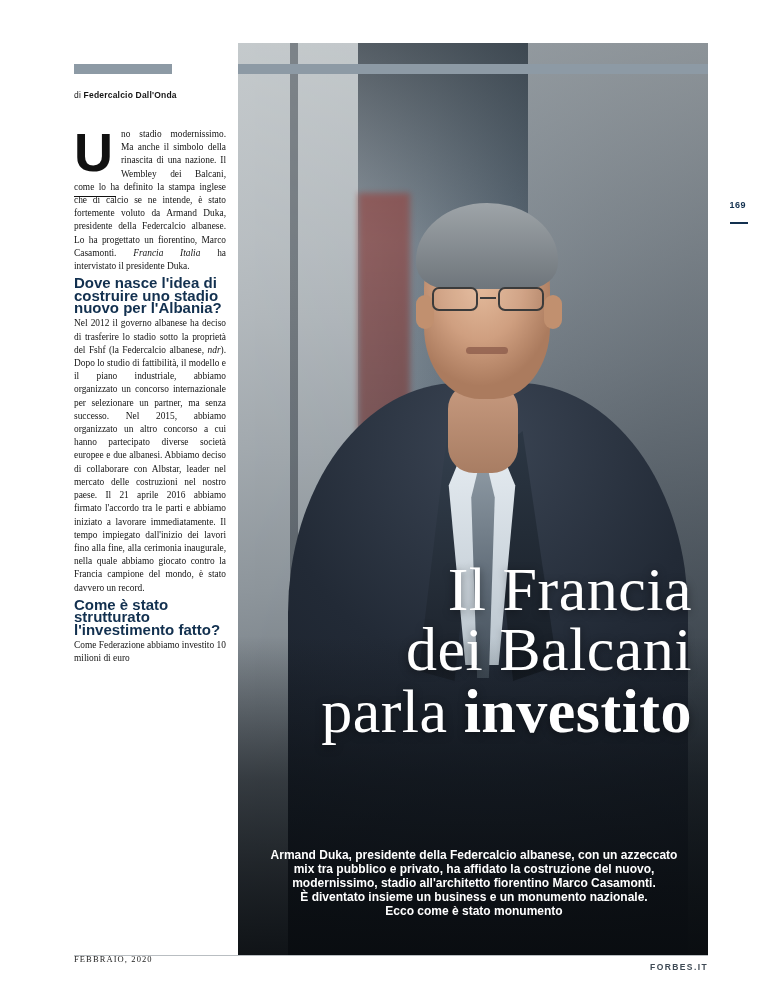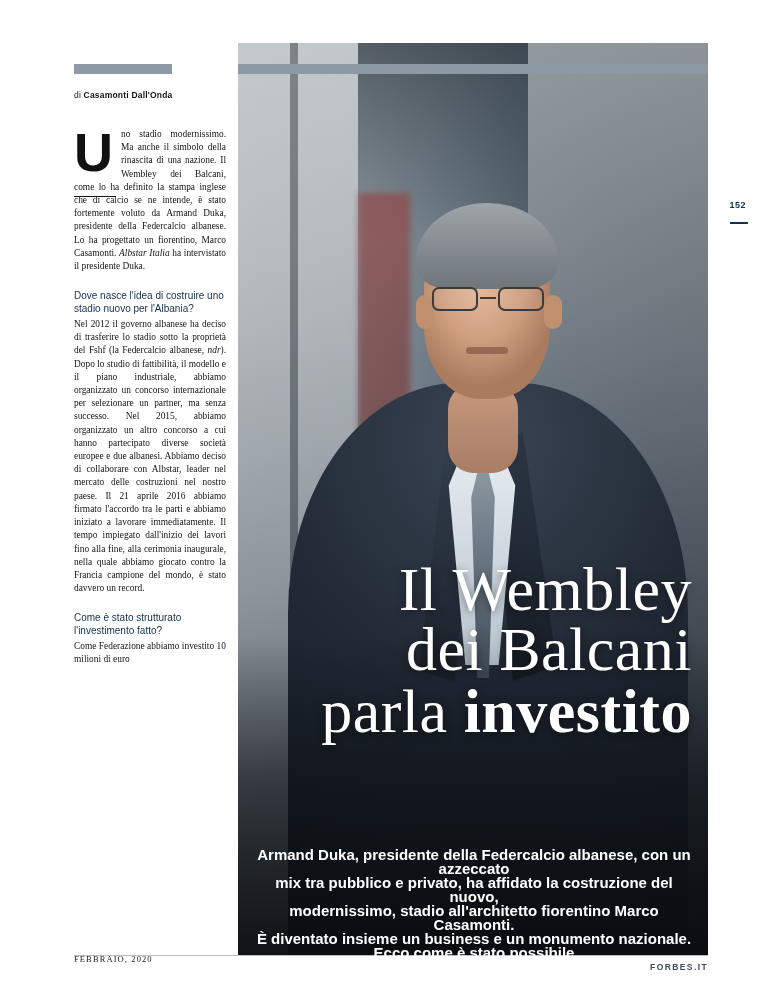--- a/index.html
+++ b/index.html
@@ -204,24 +204,24 @@
   .dropcap-rule {
     position: absolute;
     left: 0; top: 68px;
     width: 42px; height: 1px;
     background: #111;
   }
   .intro { text-align: left; }
   .intro i { font-style: italic; }
 
   .qhead {
-    margin-top: 17px;
-    font-family: "Liberation Sans", sans-serif;
-    font-weight: 400;
-    font-size: 10px;
+    margin-top: 4px;
+    font-family: "Liberation Sans", sans-serif;
+    font-weight: 700;
+    font-size: 15px;
     line-height: 12.4px;
     color: #12304f;
     text-align: left;
   }
   .ans {
     margin-top: 3px;
     text-align: justify;
   }
   .ans i { font-style: italic; }
 
@@ -246,21 +246,21 @@
   
   .standfirst {
     position: absolute;
     left: 250px;
     top: 848px;
     width: 448px;
     z-index: 6;
     color: #ffffff;
     font-family: "Liberation Sans", sans-serif;
     font-weight: 700;
-    font-size: 15px;
+    font-size: 12px;
     line-height: 14px;
     text-align: center;
   }
   .standfirst .line { display: block; }
 
   
   .folio-num {
     position: absolute;
     right: 22px; top: 200px;
     font-family: "Liberation Sans", sans-serif;
@@ -329,57 +329,57 @@
         </div>
       <div class="mouth"></div>
     </div>
     <div class="shadow-bottom"></div>
   </div>
 
   <div class="rule-left"></div>
   <div class="rule-photo"></div>
 
   <div class="byline">
-    <span>di </span><b>Casamonti Dall'Onda</b>
+    <span>di </span><b>Federcalcio Dall'Onda</b>
   </div>
 
   <div class="col">
     <div class="dropcap-block">
       <span class="dropcap">U</span>
       <span class="dropcap-rule"></span>
       <span class="intro">
-        <span>no stadio modernissimo. Ma anche il simbolo della rinascita di una nazione. Il Wembley dei Balcani, come lo ha definito la stampa inglese che di calcio se ne intende, è stato fortemente voluto  da Armand Duka, presidente della Federcalcio albanese. Lo ha progettato un fiorentino, Marco Casamonti. </span><i>Albstar Italia</i><span> ha intervistato il presidente Duka.</span>
+        <span>no stadio modernissimo. Ma anche il simbolo della rinascita di una nazione. Il Wembley dei Balcani, come lo ha definito la stampa inglese che di calcio se ne intende, è stato fortemente voluto  da Armand Duka, presidente della Federcalcio albanese. Lo ha progettato un fiorentino, Marco Casamonti. </span><i>Francia Italia</i><span> ha intervistato il presidente Duka.</span>
       </span>
     </div>
 
     <div class="qhead">Dove nasce l'idea di costruire uno stadio nuovo per l'Albania?</div>
     <div class="ans">
       <span>Nel 2012 il governo albanese ha deciso di trasferire lo stadio sotto la proprietà del Fshf (la Federcalcio albanese, </span><i>ndr</i><span>). Dopo lo studio di fattibilità, il modello e il piano industriale, abbiamo organizzato un concorso internazionale per selezionare un partner, ma senza successo. Nel 2015, abbiamo organizzato un altro concorso a cui hanno partecipato diverse società europee e due albanesi. Abbiamo deciso di collaborare con Albstar, leader nel mercato delle costruzioni nel nostro paese. Il 21 aprile 2016 abbiamo firmato l'accordo tra le parti e abbiamo iniziato a lavorare immediatamente. Il tempo impiegato dall'inizio dei lavori fino alla fine, alla cerimonia inaugurale, nella quale abbiamo giocato contro la Francia campione del mondo, è stato davvero un record.</span>
     </div>
 
     <div class="qhead">Come è stato strutturato l'investimento fatto?</div>
     <div class="ans">
       <span>Come Federazione abbiamo investito 10 milioni di euro</span>
     </div>
   </div>
 
   <div class="headline">
-    <div class="l1">Il Wembley</div>
+    <div class="l1">Il Francia</div>
     <div class="l2">dei Balcani</div>
     <div class="l3"><span>parla </span><span class="bold">investito</span></div>
   </div>
 
   <div class="standfirst">
     <span class="line">Armand Duka, presidente della Federcalcio albanese, con un azzeccato</span>
     <span class="line">mix tra pubblico e privato, ha affidato la costruzione del nuovo,</span>
     <span class="line">modernissimo, stadio all'architetto fiorentino Marco Casamonti.</span>
     <span class="line">È diventato insieme un business e un monumento nazionale.</span>
-    <span class="line">Ecco come è stato possibile</span>
-  </div>
-
-  <div class="folio-num">152</div>
+    <span class="line">Ecco come è stato monumento</span>
+  </div>
+
+  <div class="folio-num">169</div>
   <div class="folio-rule"></div>
 
   <div class="footer-rule"></div>
   <div class="footer-left">FEBBRAIO, 2020</div>
   <div class="footer-right">FORBES.IT</div>
 
 </div>
 
 </body></html>

